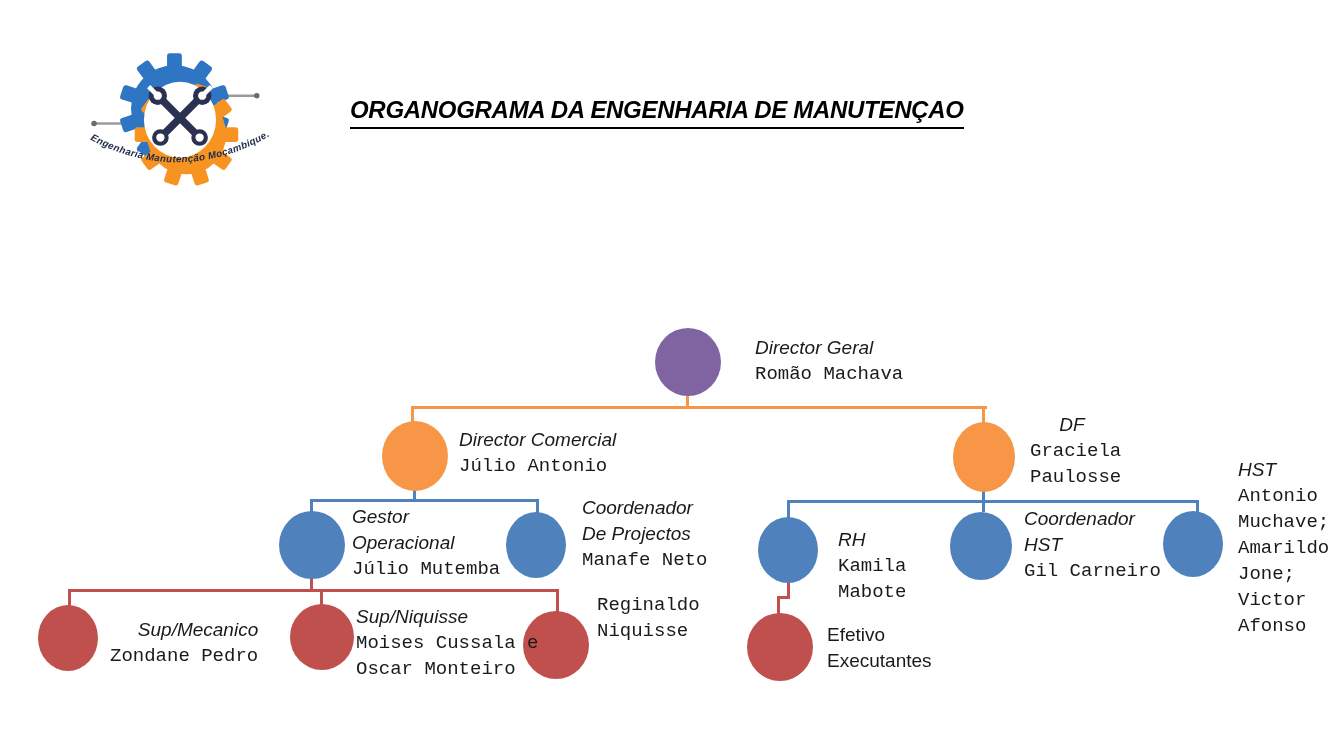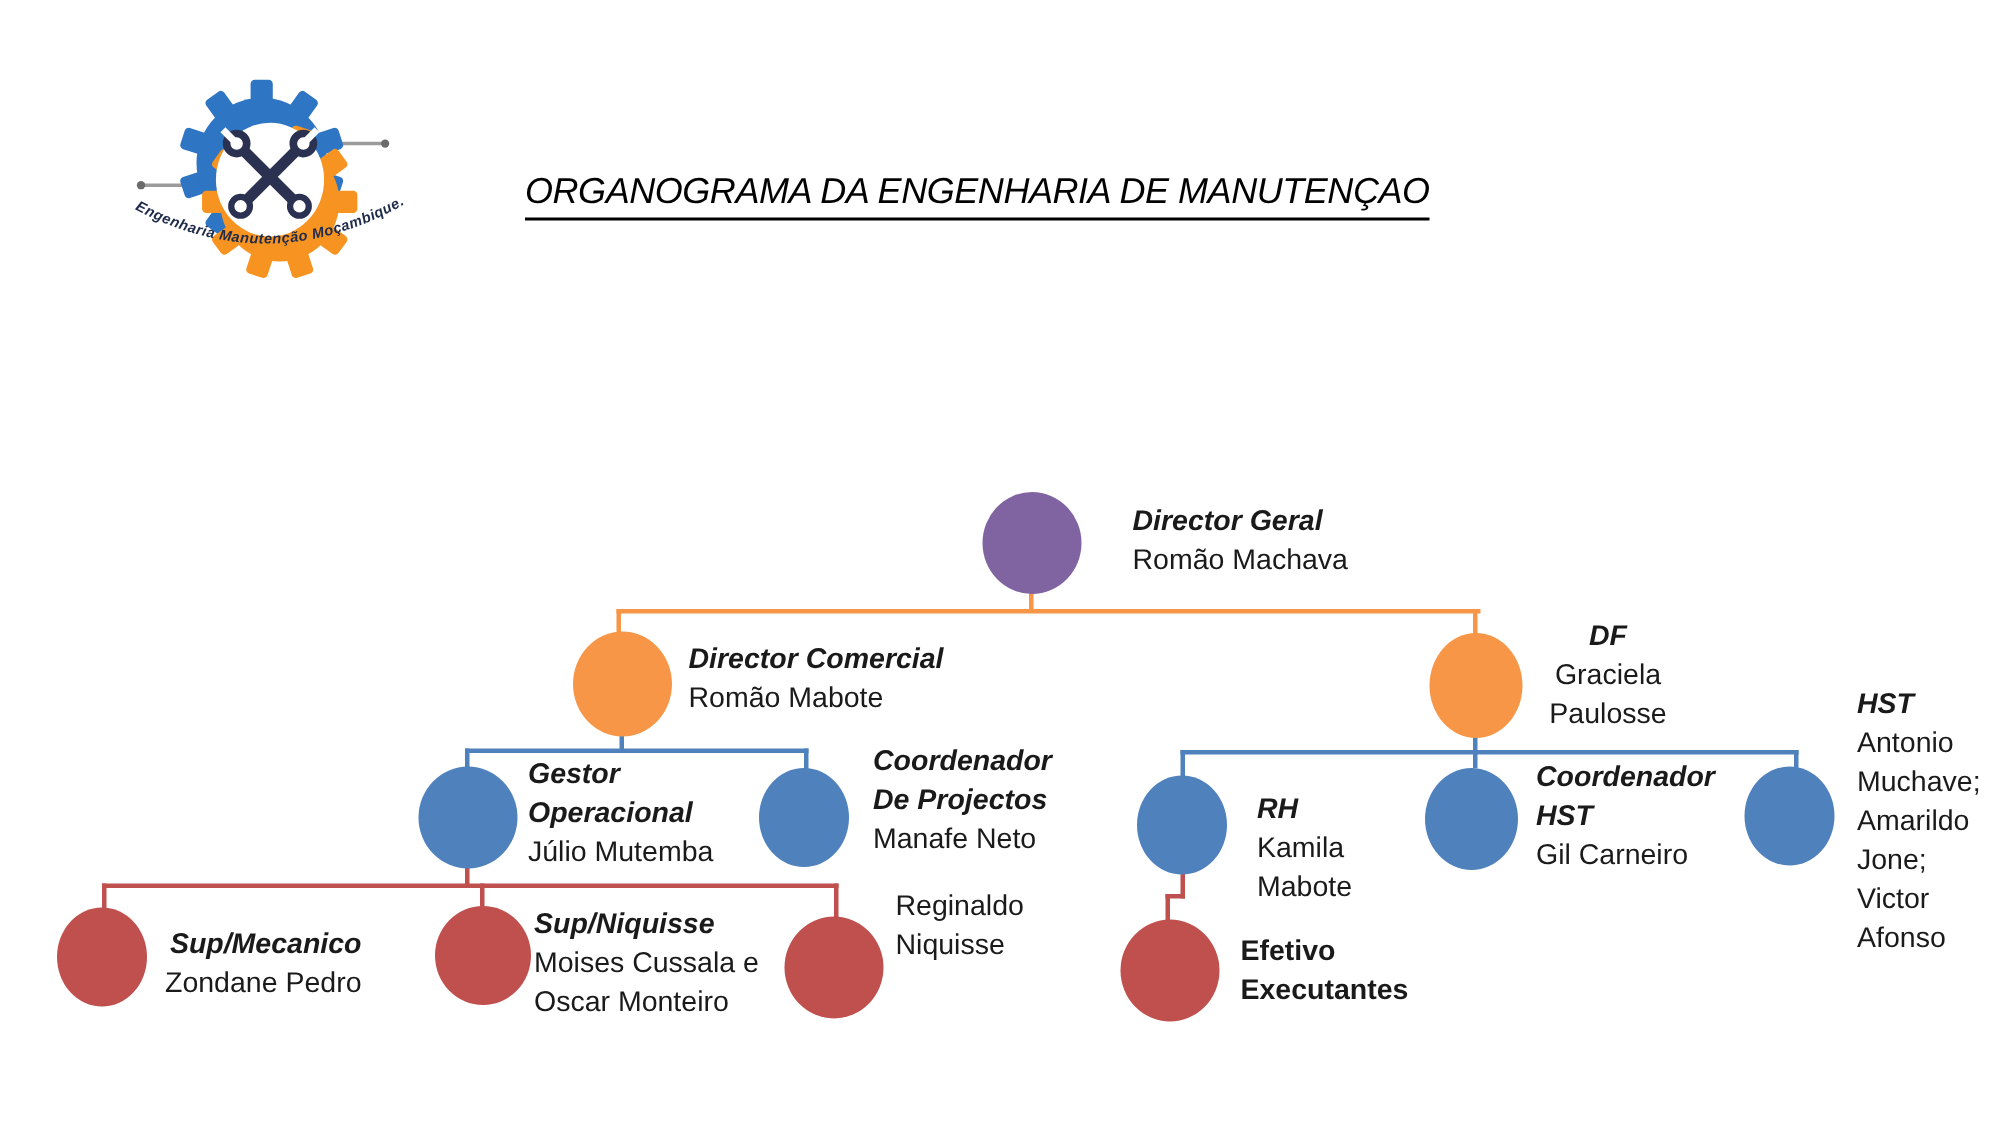--- a/index.html
+++ b/index.html
@@ -1,30 +1,30 @@
 <!DOCTYPE html>
 <html><head>
 <meta charset="utf-8">
 <style>
   html,body { margin:0; padding:0; background:#fff; }
   .stage {
     position:relative; width:1341px; height:756px; background:#ffffff;
     font-family:"Liberation Sans", sans-serif; color:#1a1a1a; overflow:hidden;
   }
   .page-title {
-    position:absolute; left:350px; top:114px;
-    font-size:24px; font-weight:normal; font-style:italic;
+    position:absolute; left:350px; top:96px;
+    font-size:24px; font-weight:bold; font-style:italic;
     letter-spacing:-0.3px; color:#000;
     border-bottom:2.5px solid #000; padding-bottom:3px; white-space:nowrap;
   }
   .node-circle { position:absolute; border-radius:50%; }
   .node-label { position:absolute; font-size:19px; line-height:26px; }
-  .node-label .role { font-weight:bold; font-style:italic; white-space:pre-line; }
+  .node-label .role { font-weight:normal; font-style:italic; white-space:pre-line; }
   .node-label .role.no-italic { font-style:normal; }
-  .node-label .person { font-weight:normal; white-space:pre-line; }
+  .node-label .person { font-weight:normal; white-space:pre-line;font-family:Liberation Mono, monospace; }
   .node-label.centered { text-align:center; }
   .conn { position:absolute; }
   .logo { position:absolute; left:82px; top:36px; width:196px; height:162px; }
 </style>
 </head>
 <body>
 
 <div class="stage">
 
   <svg class="logo" viewBox="0 0 212 170" xmlns="http://www.w3.org/2000/svg">
@@ -135,21 +135,21 @@
   <div class="node-circle" style="left: 523px; top: 611px; width: 66px; height: 68px; background-color: rgb(192, 80, 77);"></div>
   <div class="node-circle" style="left: 747px; top: 613px; width: 66px; height: 68px; background-color: rgb(192, 80, 77);"></div>
 
   <div class="node-label" style="left:755px;top:335px;">
     <div class="role">Director Geral</div>
     <div class="person">Romão Machava</div>
   </div>
 
   <div class="node-label" style="left:459px;top:427px;">
     <div class="role">Director Comercial</div>
-    <div class="person">Romão Mabote</div>
+    <div class="person">Júlio Antonio</div>
   </div>
 
   <div class="node-label" style="left:352px;top:504px;">
     <div class="role">Gestor
 Operacional</div>
     <div class="person">Júlio Mutemba</div>
   </div>
 
   <div class="node-label centered" style="left:1030px;top:412px;width:84px;">
     <div class="role">DF</div>

